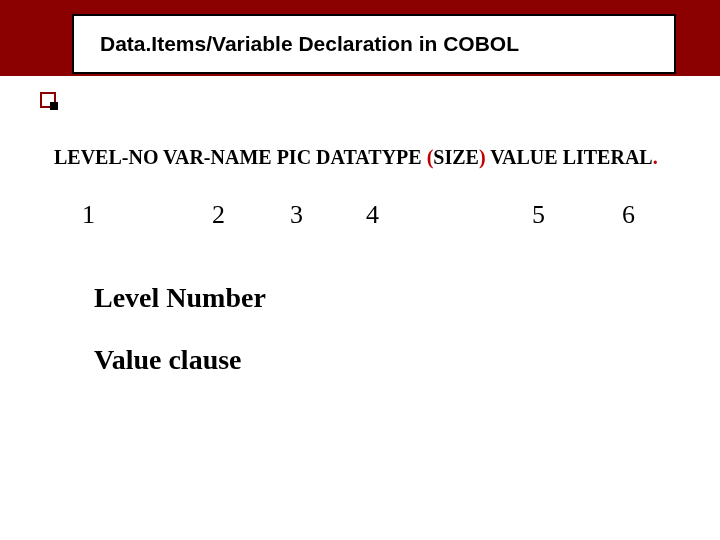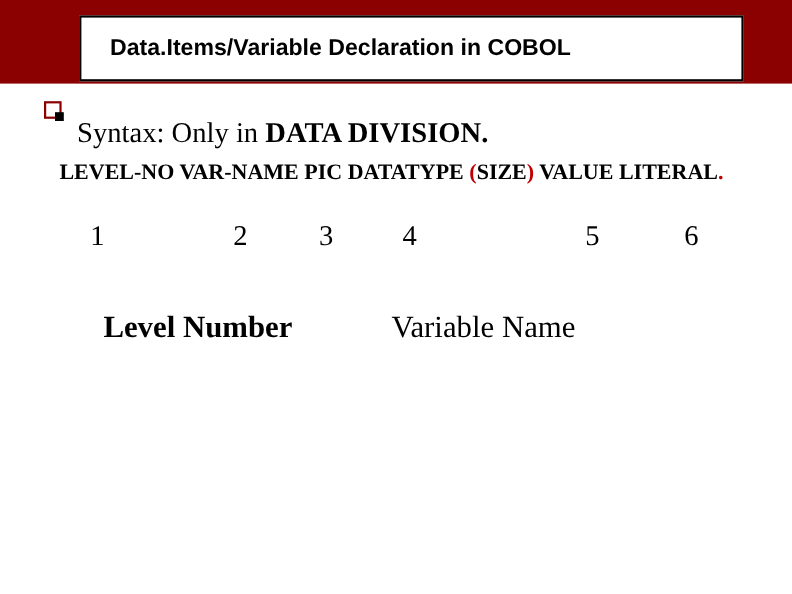--- a/index.html
+++ b/index.html
@@ -116,37 +116,34 @@
 <div class="slide">
 
   <div class="redbar"></div>
 
   <div class="title-box">
     <span class="title-text">Data.Items/Variable Declaration in COBOL</span>
   </div>
 
   <div class="bullet-square"></div>
 
-  <div class="syntax-line">
-    <span>Syntax:  Only in </span><span class="bold">DATA DIVISION.</span>
-  </div>
 
   <div class="format-line"><span>LEVEL-NO</span><span>  </span><span>VAR-NAME</span><span>  </span><span>PIC</span><span>  </span><span>DATATYPE </span><span class="red">(</span><span>SIZE</span><span class="red">)</span><span>  </span><span>VALUE</span><span> </span><span>LITERAL</span><span class="red">.</span></div>
 
   <div class="numbers-row">
     <span class="n1">1</span>
     <span class="n2">2</span>
     <span class="n3">3</span>
     <span class="n4">4</span>
     <span class="n5">5</span>
     <span class="n6">6</span>
   </div>
 
   <div class="defs">
     <div class="defs-row">
       <div class="defs-left">Level Number</div>
-      <div class="defs-right">Variable Name</div>
     </div>
     <div class="defs-row">
+      <div class="defs-left">Value clause</div>
     </div>
   </div>
 
 </div>
 
 </body></html>

